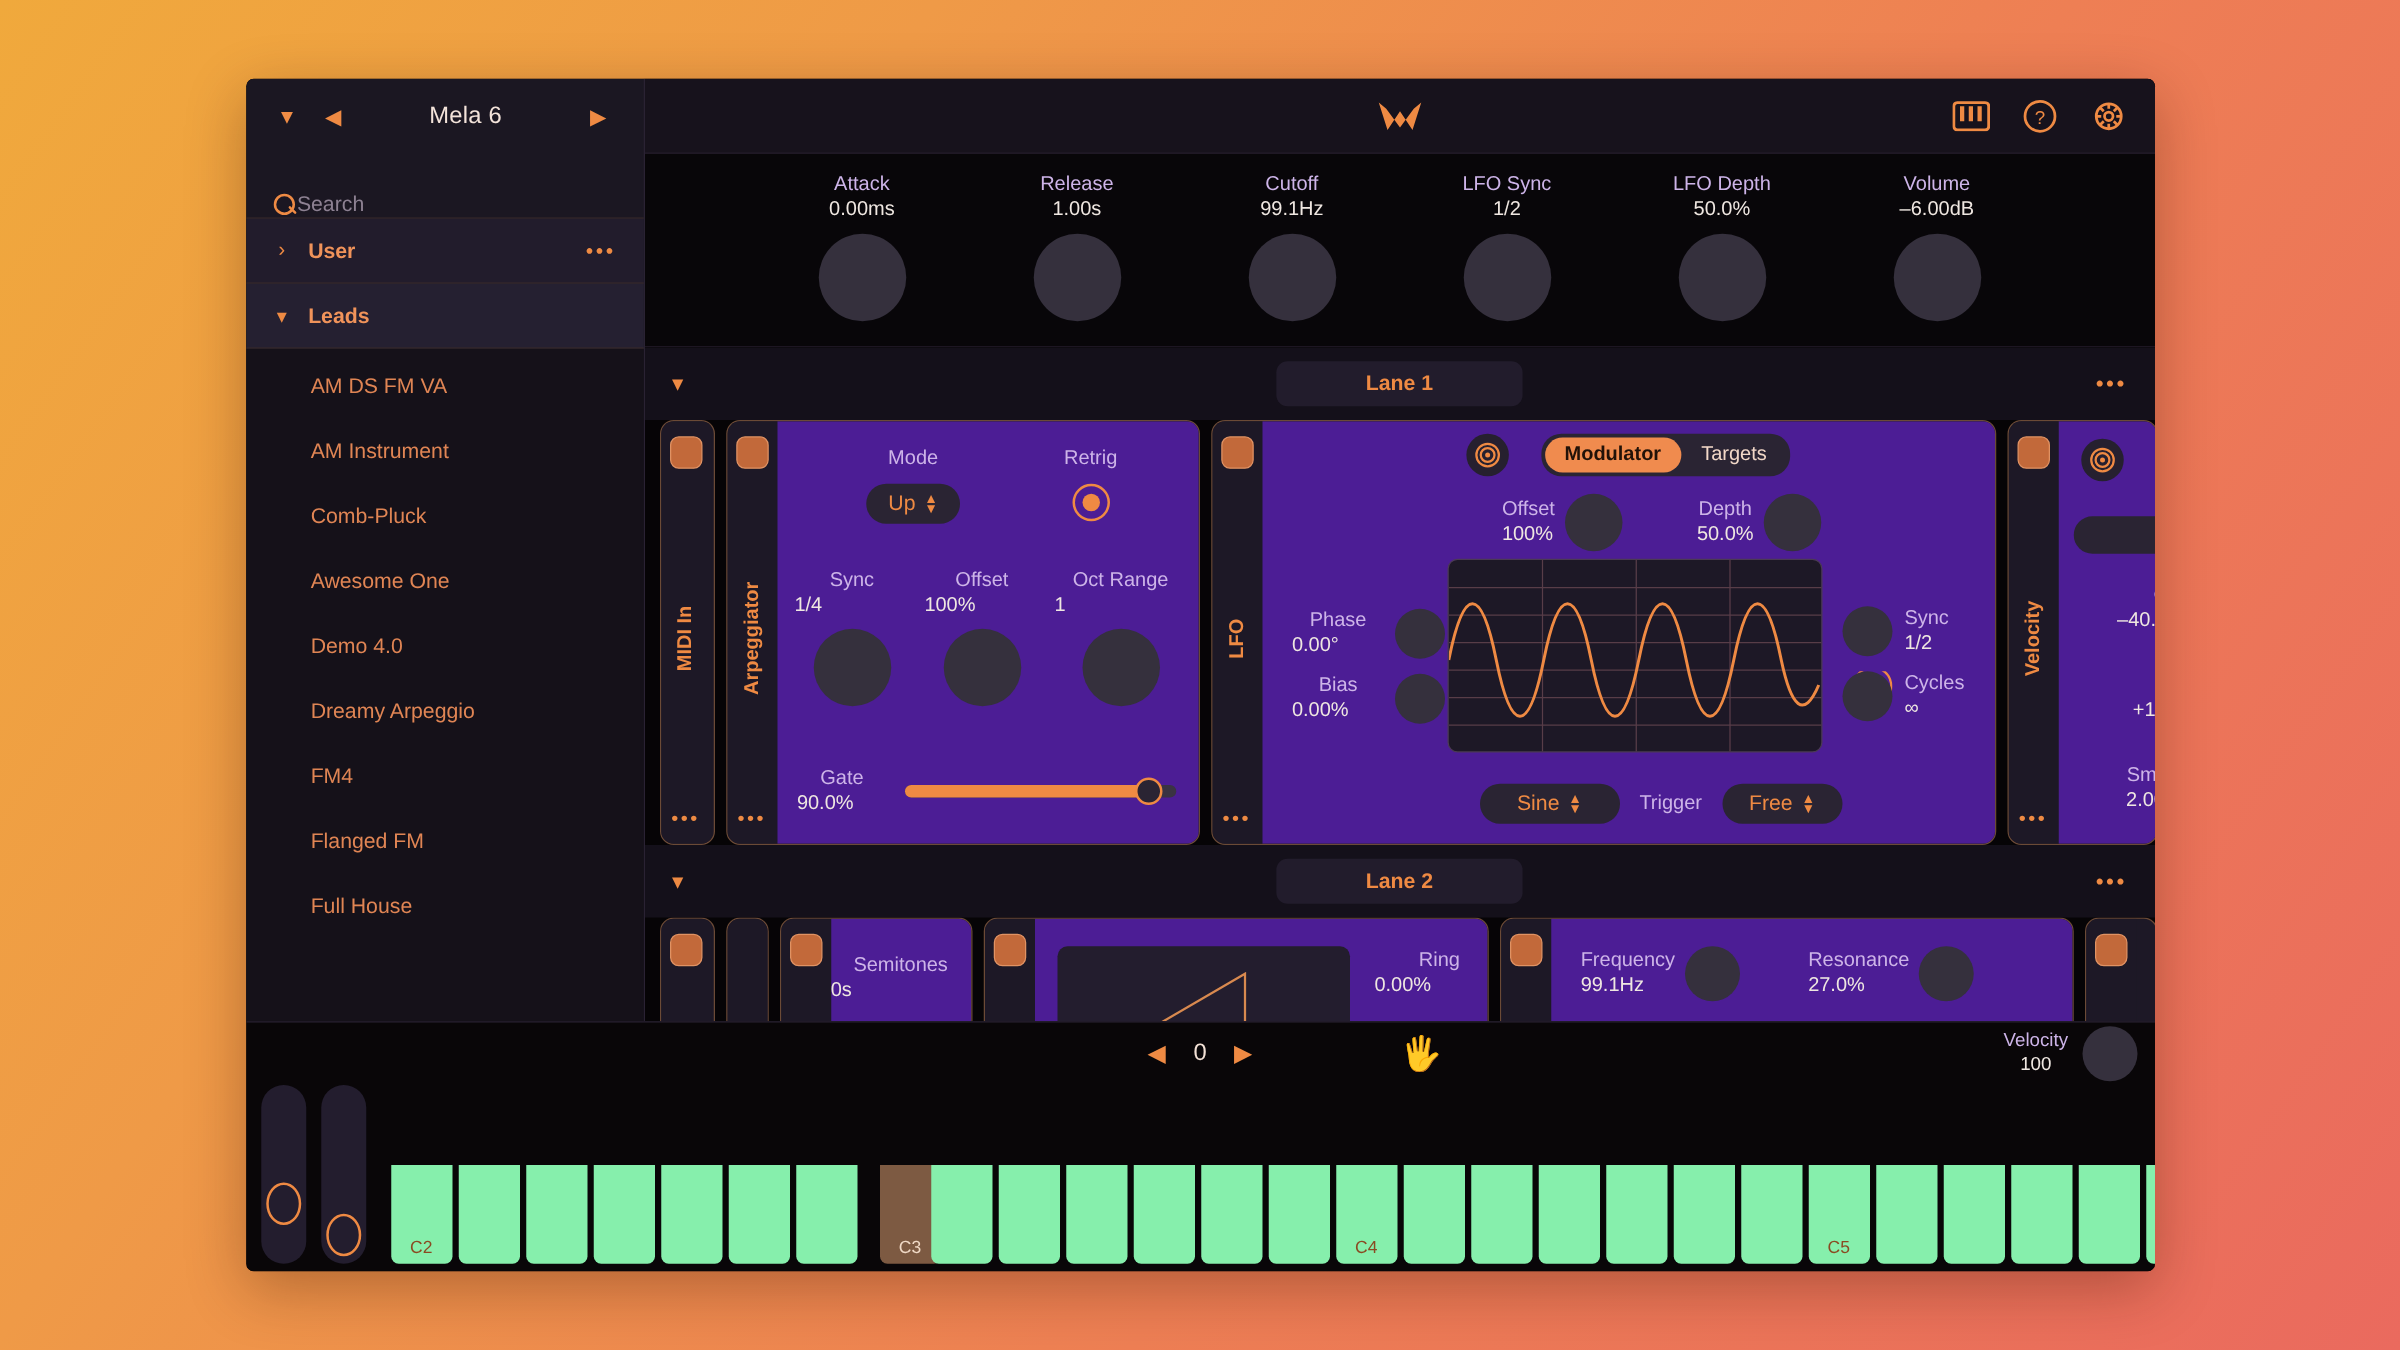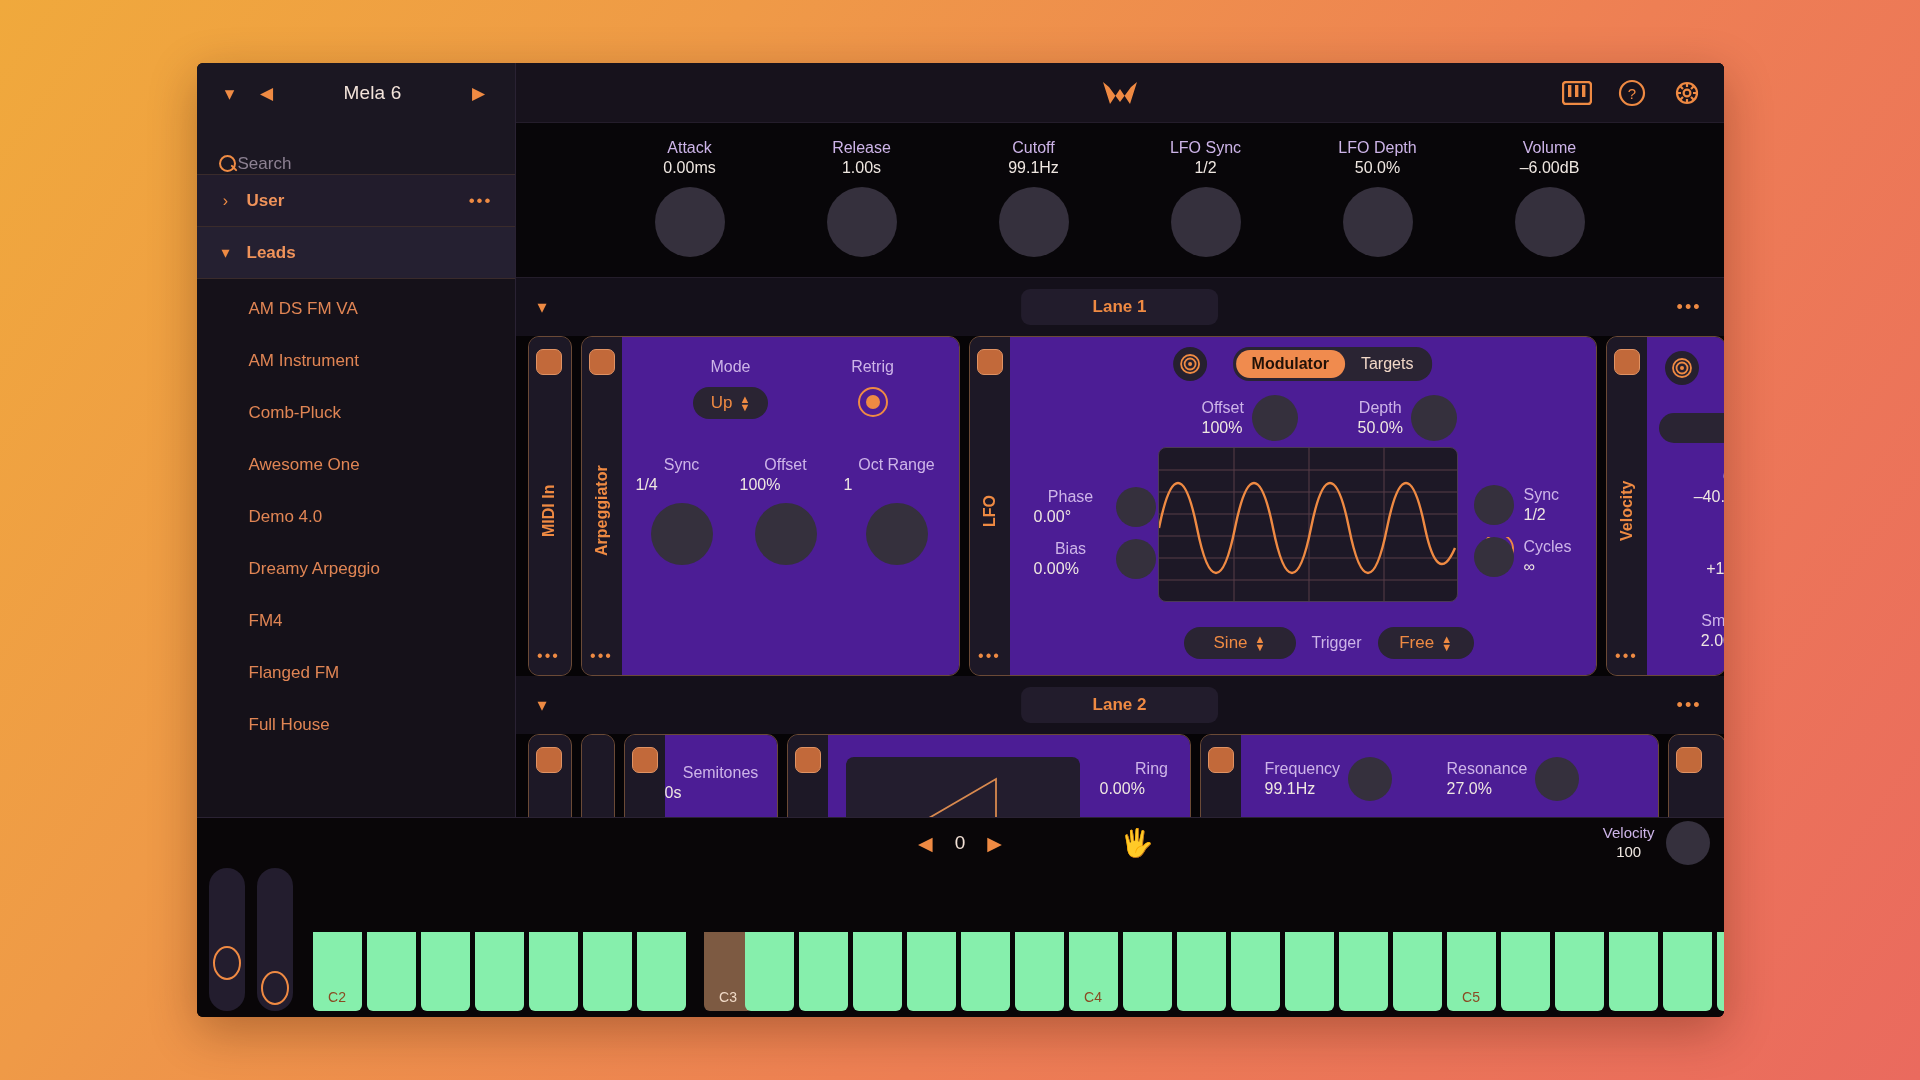--- a/index.html
+++ b/index.html
@@ -420,20 +420,30 @@
                   <div class="pv">1</div>
                   <div style="display:flex;justify-content:center;margin-top:8px;">
                     <div class="knob" style="width:62px;height:62px;"><div class="body"></div>
                       <svg width="62" height="62" viewBox="0 0 70 70" class="kv">
                           <line x1="35" y1="35" x2="18.114350743415226" y2="54.770555105600806" stroke="#ef8a43" stroke-width="2.2"></line>
                           <circle cx="35" cy="35" r="4.4" fill="#ef8a43"></circle>
                         </svg></div>
                   </div>
                 </div>
 
+                <div style="position:absolute;left:16px;bottom:22px;right:18px;display:flex;align-items:center;gap:14px;">
+                  <div style="width:72px;">
+                    <div class="pl">Gate</div>
+                    <div class="pv">90.0%</div>
+                  </div>
+                  <div class="slider" style="flex:1;">
+                    <div class="fill" style="width:90%"></div>
+                    <div class="thumb" style="left:90%"></div>
+                  </div>
+                </div>
               </div>
             </div>
 
             <div class="module" style="flex:1;min-width:0;">
               <div class="modrail">
                 <div class="modtoggle"></div>
                 <div class="railtext">LFO</div>
                 <div class="raildots">•••</div>
               </div>
               <div class="modbody">

